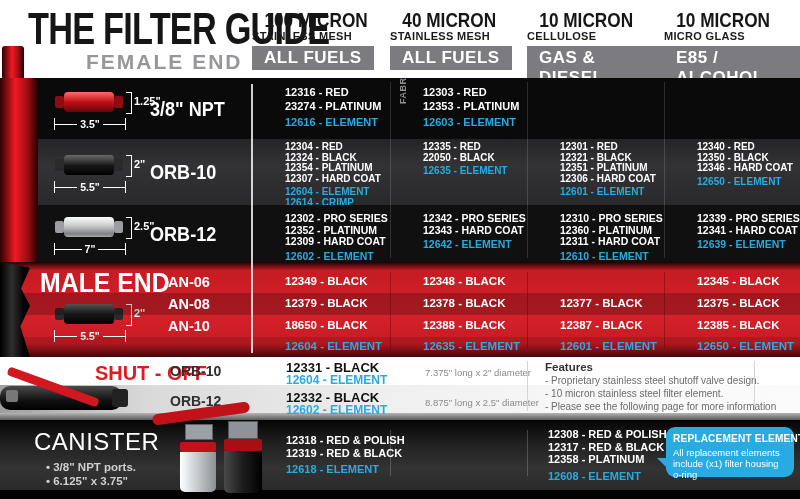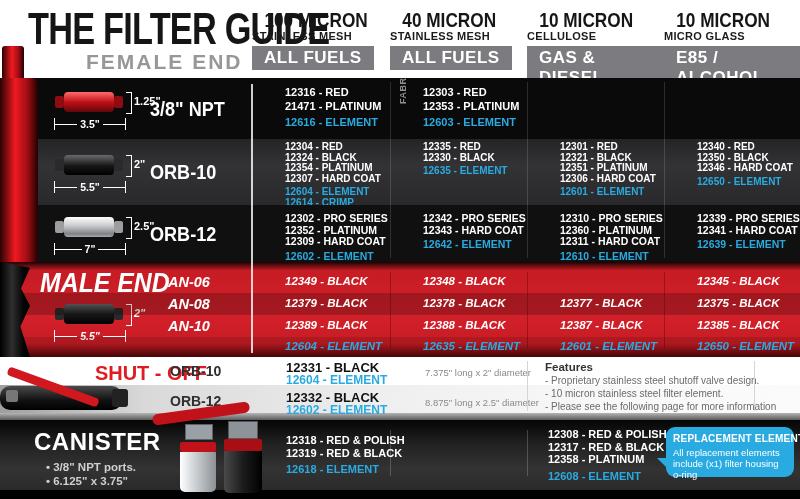--- a/index.html
+++ b/index.html
@@ -49,21 +49,21 @@
   .fg.silver .endL,.fg.silver .endR{background:#9b9da0;}
   .vdim{position:absolute;left:74px;top:6px;width:5px;height:20px;
         border-top:1px solid #fff;border-bottom:1px solid #fff;border-right:1px solid #fff;}
   .vlabel{position:absolute;left:82px;top:9px;color:#fff;font-weight:bold;font-size:11px;white-space:nowrap;}
   .hdim{position:absolute;left:2px;top:32px;width:70px;height:12px;display:flex;align-items:center;gap:3px;
         border-left:1px solid #fff;border-right:1px solid #fff;color:#fff;font-weight:bold;font-size:10.5px;
         justify-content:center;}
   .hdim::before,.hdim::after{content:"";flex:1;border-top:1px solid #fff;}
   
   #sec-male{position:absolute;top:262px;left:0;width:800px;height:95px;
-            background:linear-gradient(180deg,#1a0203 0%,#c61c24 9%,#d4202a 55%,#c61c24 86%,#4d070a 100%);font-style:italic;}
+            background:linear-gradient(180deg,#1a0203 0%,#c61c24 9%,#d4202a 55%,#c61c24 86%,#4d070a 100%);}
   .mtitle{position:absolute;left:40px;top:6px;color:#fff;font-weight:bold;font-size:27px;
           transform:scaleX(.92);transform-origin:left top;white-space:nowrap;}
   .mrow{position:absolute;left:0;width:800px;height:22px;}
   .mr0{top:9px;}.mr1{top:31px;background:rgba(0,0,0,.22);}.mr2{top:53px;}
   .mr3{top:75px;height:20px;background:rgba(0,0,0,.12);}
   .mlabel{position:absolute;left:168px;top:3px;color:#fff;font-weight:bold;font-size:14.5px;}
   .mcell{position:absolute;top:4px;padding-left:33px;box-sizing:border-box;color:#fff;
          font-weight:bold;font-size:11.5px;}
   .mr3 .mcell{color:#29abe2;top:3px;}
   .msep{position:absolute;top:10px;bottom:8px;width:1px;background:rgba(70,0,0,.35);}
@@ -82,21 +82,21 @@
   .selement{position:absolute;left:286px;color:#29abe2;font-weight:bold;font-size:12px;}
   .ssize{position:absolute;left:425px;color:#8a8a8a;font-size:9.5px;}
   .features{position:absolute;left:545px;top:4px;width:250px;}
   .features .ftitle{font-size:11.5px;font-weight:bold;color:#333;}
   .features .fitems{font-size:10px;color:#6b6b6b;line-height:13px;margin-top:1px;}
   .ssep{position:absolute;top:4px;bottom:9px;width:1px;background:#d5d5d5;}
   
   #sec-canister{position:absolute;top:420px;left:0;width:800px;height:70px;
                 background:linear-gradient(180deg,#050505,#222 35%,#333 70%,#2a2a2a 100%);}
   #footer-bar{position:absolute;top:490px;left:0;width:800px;height:9px;background:#000;}
-  .ctitle{position:absolute;left:34px;top:8px;color:#fff;font-weight:bold;font-size:24px;letter-spacing:.5px;}
+  .ctitle{position:absolute;left:34px;top:8px;color:#fff;font-weight:normal;font-size:24px;letter-spacing:.5px;}
   .cbullets{position:absolute;left:46px;top:40px;color:#cfcfcf;font-size:11.5px;line-height:14px;font-weight:bold;}
   .ccell{position:absolute;color:#fff;font-weight:bold;font-size:11px;line-height:12.5px;}
   .ccell .elements{margin-top:4px;}
   .csep{position:absolute;top:10px;bottom:14px;width:1px;background:rgba(255,255,255,.2);}
   .callout{position:absolute;left:666px;top:7px;width:128px;height:50px;background:#29abe2;
            border-radius:9px;padding:5px 7px;box-sizing:border-box;color:#fff;}
   .callout .co-title{font-size:10.5px;font-weight:bold;letter-spacing:.2px;white-space:nowrap;transform:scaleX(.96);transform-origin:left top;}
   .callout .co-body{font-size:9.5px;line-height:11px;margin-top:3px;}
   .callout .tail{position:absolute;left:-9px;bottom:7px;width:0;height:0;
                  border-top:12px solid #29abe2;border-left:12px solid transparent;}
@@ -167,21 +167,21 @@
         <div class="vdim"></div>
         <div class="vlabel">1.25"</div>
         <div class="hdim">
             <span>3.5"</span>
           </div>
       </div>
       <div class="rlabel">3/8" NPT</div>
       <div class="cell c1">
         <div class="parts">
             <div>12316 - RED</div>
-            <div>21471 - PLATINUM</div>
+            <div>23274 - PLATINUM</div>
           </div>
         <div class="elements">
             <div>12616 - ELEMENT</div>
           </div>
       </div>
       <div class="cell c2">
         <div class="fabric">FABRIC</div>
         <div class="parts">
             <div>12303 - RED</div>
             <div>12353 - PLATINUM</div>
@@ -214,21 +214,21 @@
             <div>12307 - HARD COAT</div>
           </div>
         <div class="elements">
             <div>12604 - ELEMENT</div>
             <div>12614 - CRIMP ELEMENT</div>
           </div>
       </div>
       <div class="cell c2">
         <div class="parts">
             <div>12335 - RED</div>
-            <div>12330 - BLACK</div>
+            <div>22050 - BLACK</div>
           </div>
         <div class="elements">
             <div>12635 - ELEMENT</div>
           </div>
       </div>
       <div class="cell c3">
         <div class="parts">
             <div>12301 - RED</div>
             <div>12321 - BLACK</div>
             <div>12351 - PLATINUM</div>
@@ -330,21 +330,21 @@
     </div>
     <div class="mrow mr1">
       <span class="mlabel">AN-08</span>
       <div class="mcell c1">12379 - BLACK</div>
       <div class="mcell c2">12378 - BLACK</div>
       <div class="mcell c3">12377 - BLACK</div>
       <div class="mcell c4">12375 - BLACK</div>
     </div>
     <div class="mrow mr2">
       <span class="mlabel">AN-10</span>
-      <div class="mcell c1">12389 - BLACK</div>
+      <div class="mcell c1">18650 - BLACK</div>
       <div class="mcell c2">12388 - BLACK</div>
       <div class="mcell c3">12387 - BLACK</div>
       <div class="mcell c4">12385 - BLACK</div>
     </div>
     <div class="mrow mr3">
       <div class="mcell c1">12604 - ELEMENT</div>
       <div class="mcell c2">12635 - ELEMENT</div>
       <div class="mcell c3">12601 - ELEMENT</div>
       <div class="mcell c4">12650 - ELEMENT</div>
     </div>

